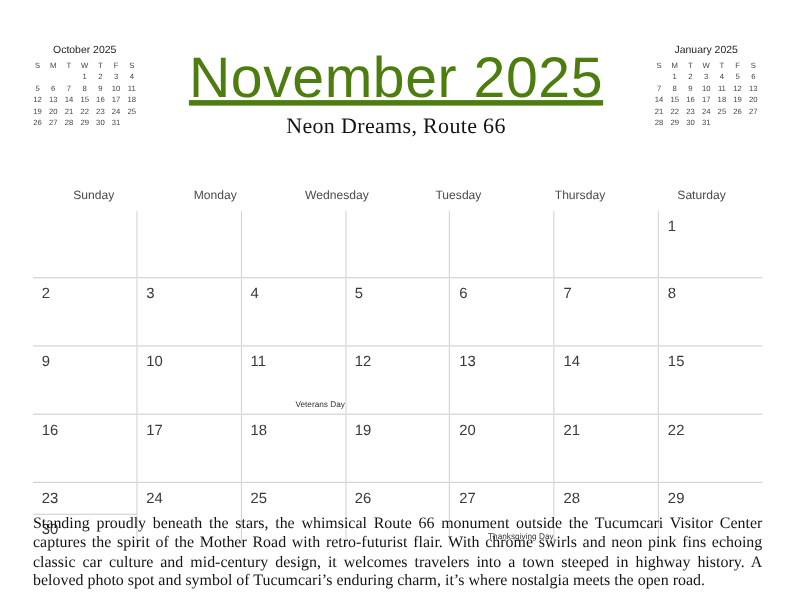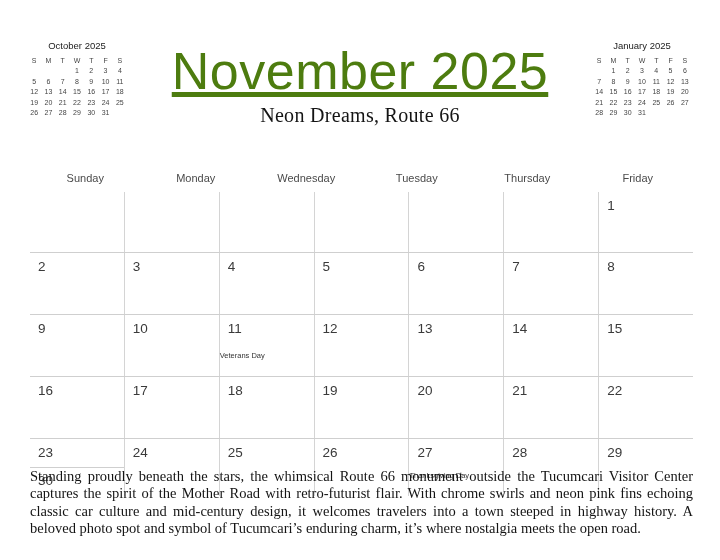--- a/index.html
+++ b/index.html
@@ -89,22 +89,22 @@
   .day-cell:first-child { border-left: none; }
   .day-number {
     display: block;
     padding: 6px 0 0 8px;
     font-size: 13.5px;
     color: #3a3a3a;
   }
   .holiday-label {
     position: absolute;
     left: 0; right: 0;
-    bottom: 16px;
-    text-align: left;
+    bottom: 4px;
+    text-align: right;
     font-size: 7.5px;
     color: #333333;
   }
   .second-section {
     position: absolute;
     left: 0; right: 0;
     top: 28px; bottom: 0;
     border-top: 1px solid #cfcfcf;
   }
   .second-section .day-number { padding-top: 5px; }
@@ -226,21 +226,21 @@
       </div>
   </div>
 
   <div class="main-cal">
     <div class="weekday-row" id="weekday-row">
         <div class="weekday-label">Sunday</div>
         <div class="weekday-label">Monday</div>
         <div class="weekday-label">Wednesday</div>
         <div class="weekday-label">Tuesday</div>
         <div class="weekday-label">Thursday</div>
-        <div class="weekday-label">Friday</div>
+        <div class="weekday-label">Saturday</div>
       </div>
     <div id="weeks">
         <div class="week-row">
           <div class="day-cell"></div>
           <div class="day-cell"></div>
           <div class="day-cell"></div>
           <div class="day-cell"></div>
           <div class="day-cell"></div>
           <div class="day-cell"></div>
           <div class="day-cell">

